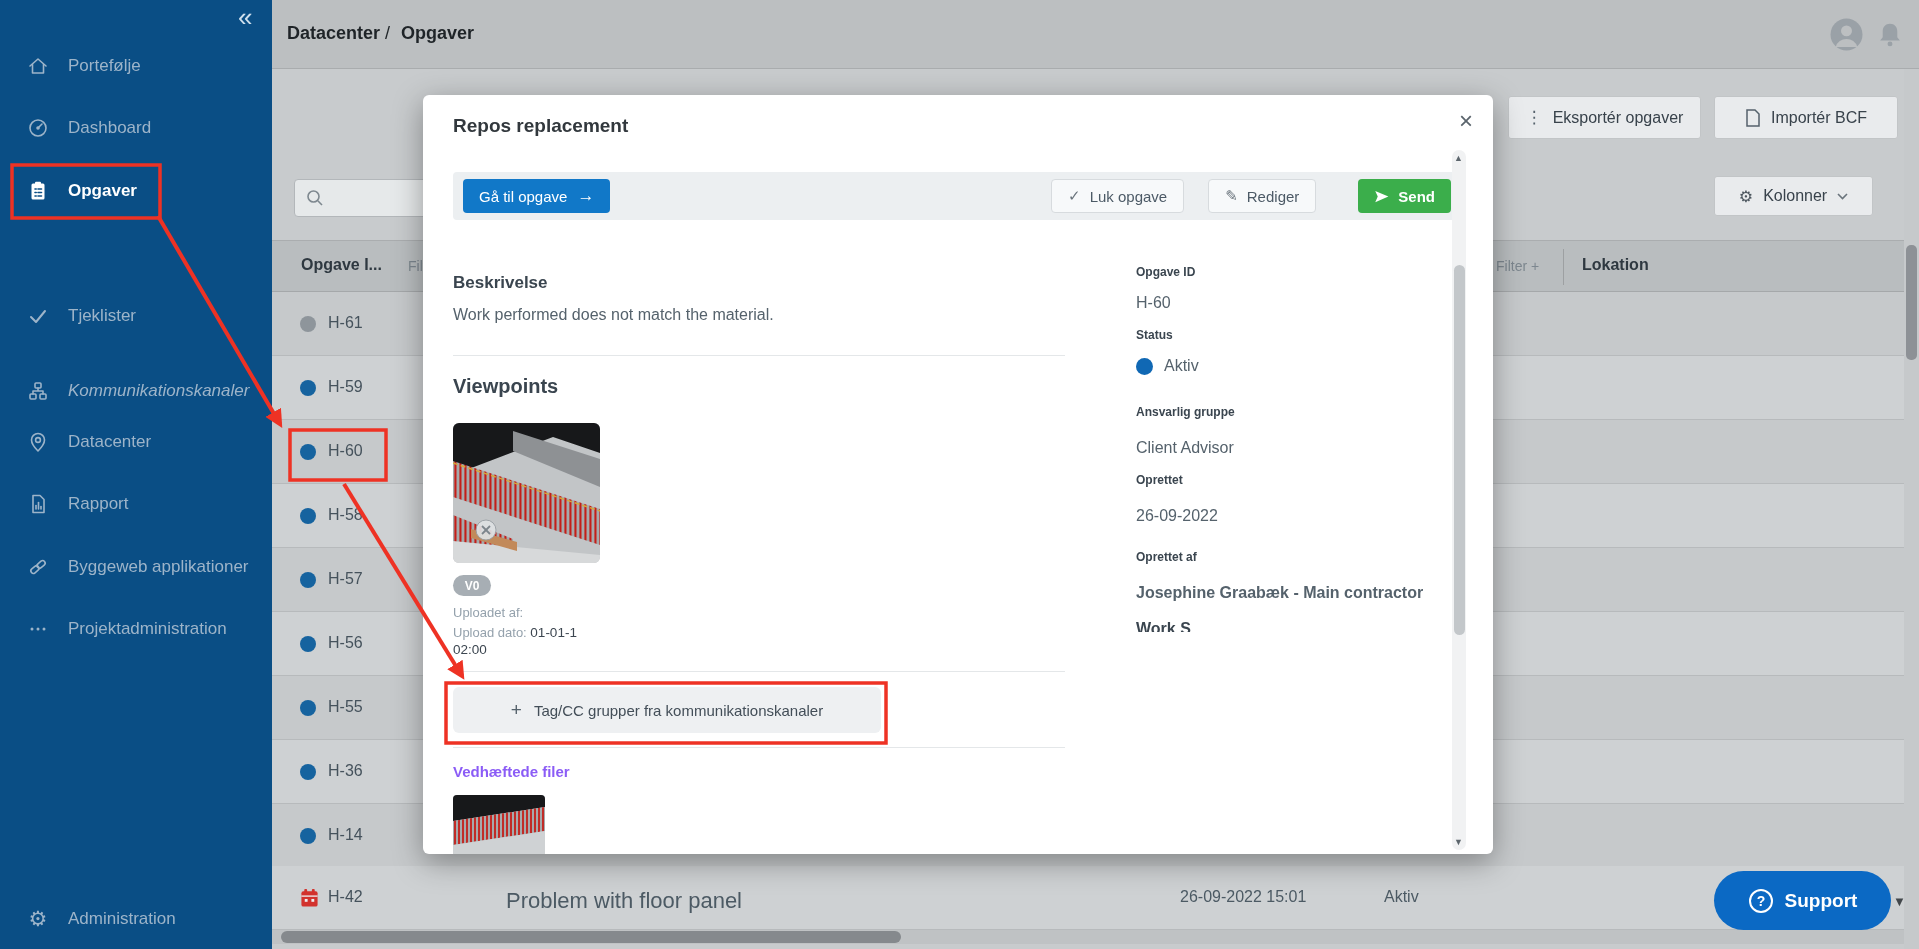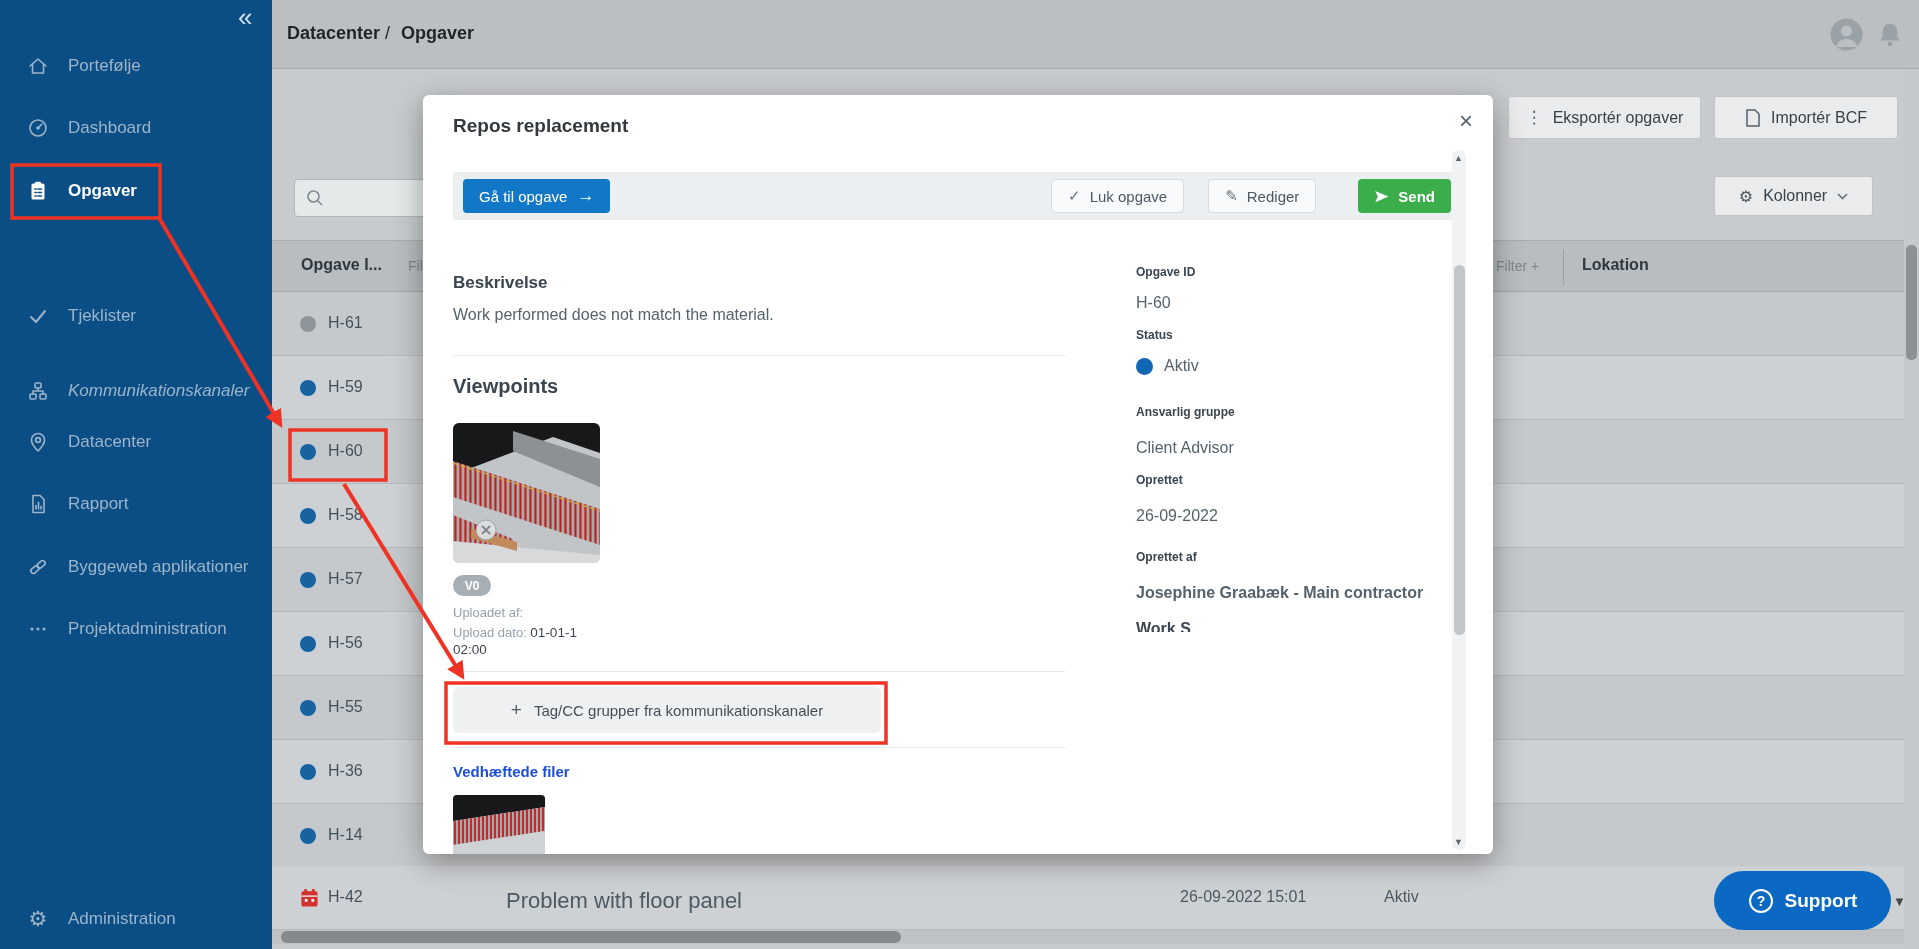--- a/index.html
+++ b/index.html
@@ -63,21 +63,21 @@
                font-family:"Liberation Sans",sans-serif;}
   .mtool-right{position:absolute;right:12px;top:7px;display:flex;gap:24px;}
   .btn-white{height:34px;padding:0 16px;background:#f7f9fa;border:1px solid #d7dbde;border-radius:4px;
              font-size:15px;color:#4c5a66;display:flex;align-items:center;gap:9px;cursor:pointer;
              font-family:"Liberation Sans",sans-serif;}
   .btn-green{height:34px;padding:0 16px;background:#3bae4b;border:none;border-radius:4px;font-size:15px;
              color:#fff;display:flex;align-items:center;gap:9px;cursor:pointer;font-weight:600;
              font-family:"Liberation Sans",sans-serif;}
   .h17{position:absolute;font-size:17px;font-weight:700;color:#3a454f;}
   .h20{position:absolute;font-size:20px;font-weight:700;color:#3a454f;}
-  .h15{position:absolute;font-size:15px;font-weight:700;color:#1d4ed8;}
+  .h15{position:absolute;font-size:15px;font-weight:700;color:#8b5cf6;}
   .body16{position:absolute;font-size:16px;color:#55626c;}
   .mdivider{position:absolute;width:612px;border-top:1px solid #e4e7e9;}
   .vp-thumb{position:absolute;left:30px;top:328px;width:147px;height:140px;border-radius:6px;overflow:hidden;cursor:pointer;}
   .v0{position:absolute;left:30px;top:480px;width:38px;height:21px;border-radius:11px;background:#a7aeb4;
       color:#fff;font-size:12px;font-weight:700;display:flex;align-items:center;justify-content:center;}
   .glabel{position:absolute;font-size:13px;color:#94a1ac;}
   .gvalue{font-size:13.5px;color:#3c4650;}
   .tagcc{position:absolute;left:30px;top:592px;width:428px;height:46px;background:#eef0f2;border:none;border-radius:6px;
          font-size:15px;color:#434e58;display:flex;align-items:center;justify-content:center;gap:12px;cursor:pointer;
          font-family:"Liberation Sans",sans-serif;}

